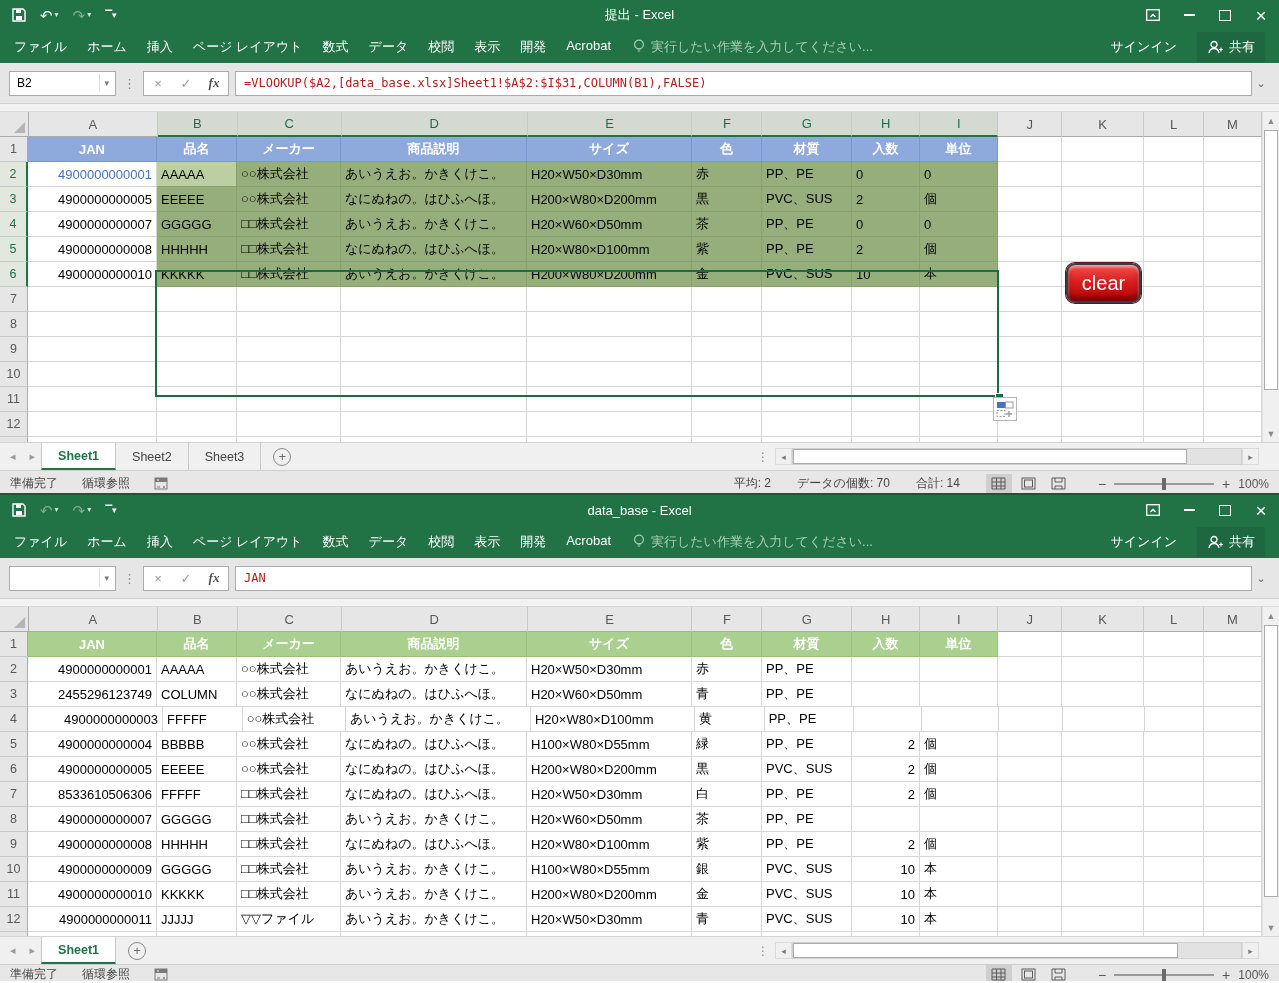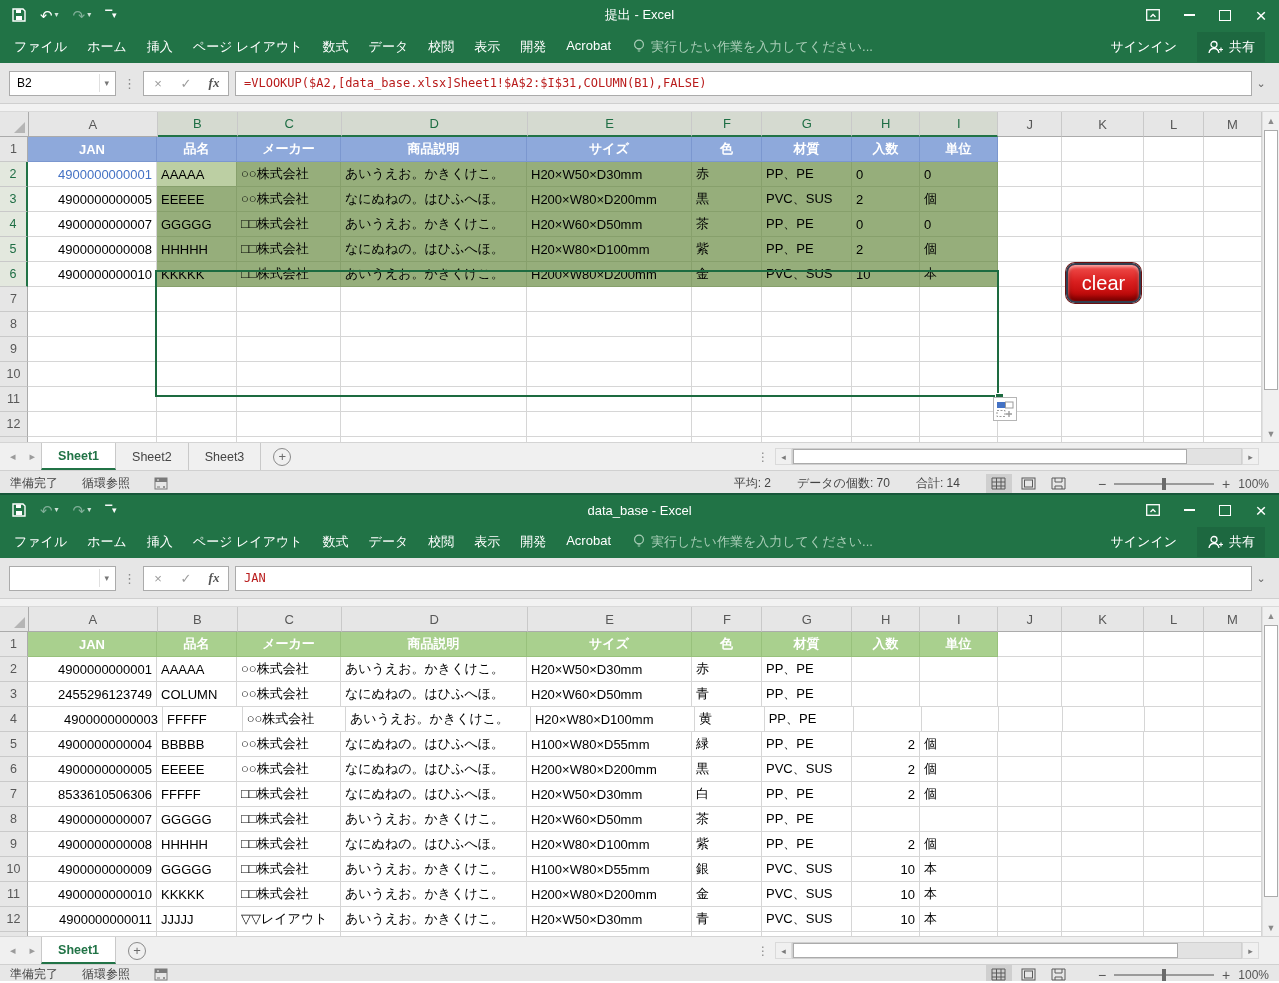--- a/index.html
+++ b/index.html
@@ -770,21 +770,21 @@
           <div class="cell" style="width: 78px;">本</div>
           <div class="cell" style="width: 64px;"></div>
           <div class="cell" style="width: 82px;"></div>
           <div class="cell" style="width: 60px;"></div>
           <div class="cell" style="width: 58px;"></div>
         </div>
         <div class="grow">
           <div class="rh">12</div>
           <div class="cell num" style="width: 129px;">4900000000011</div>
           <div class="cell" style="width: 80px;">JJJJJ</div>
-          <div class="cell" style="width: 104px;">▽▽レイアウト</div>
+          <div class="cell" style="width: 104px;">▽▽ファイル</div>
           <div class="cell" style="width: 186px;">あいうえお。かきくけこ。</div>
           <div class="cell" style="width: 165px;">H20×W50×D30mm</div>
           <div class="cell" style="width: 70px;">青</div>
           <div class="cell" style="width: 90px;">PVC、SUS</div>
           <div class="cell num" style="width: 68px;">10</div>
           <div class="cell" style="width: 78px;">本</div>
           <div class="cell" style="width: 64px;"></div>
           <div class="cell" style="width: 82px;"></div>
           <div class="cell" style="width: 60px;"></div>
           <div class="cell" style="width: 58px;"></div>

